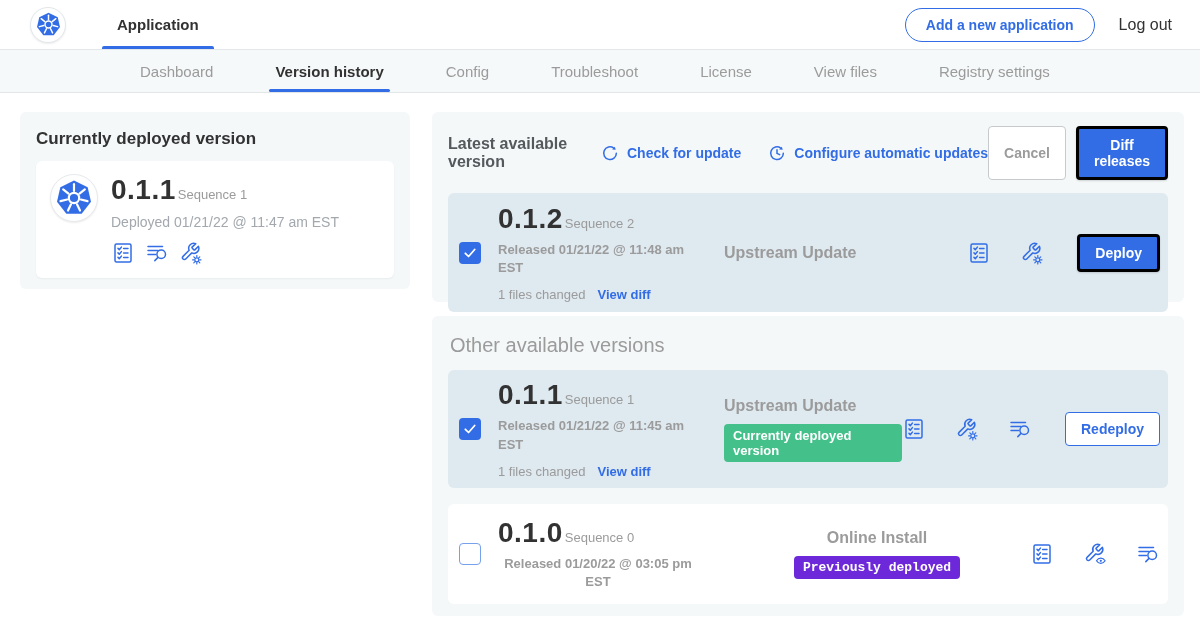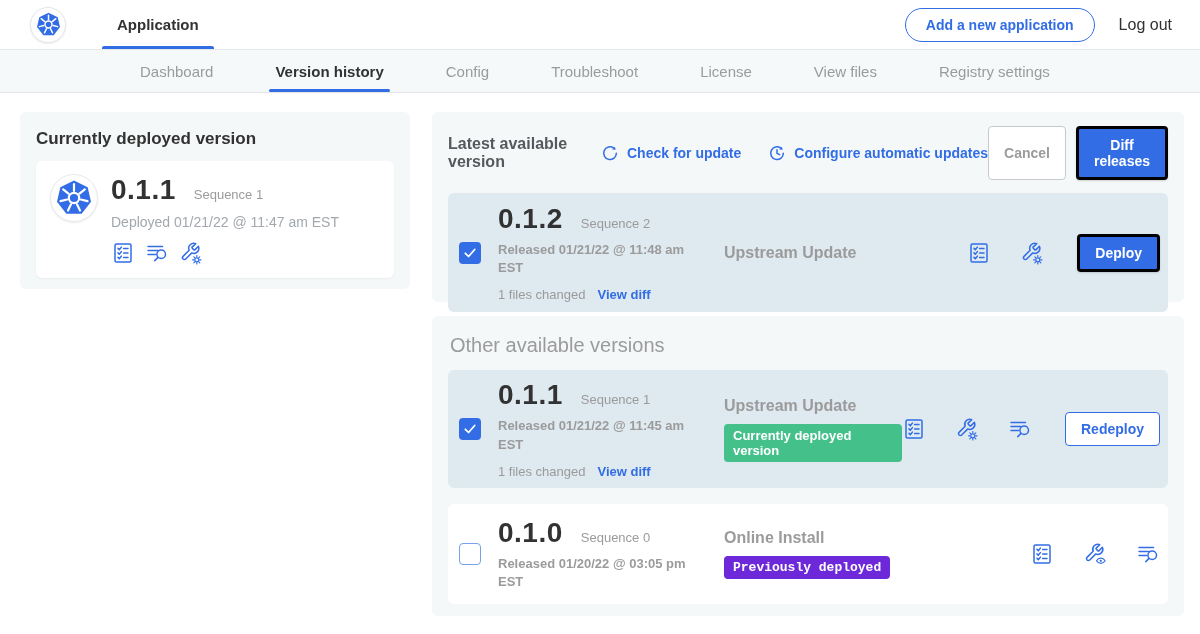--- a/index.html
+++ b/index.html
@@ -42,42 +42,42 @@
 
   .left-title { font-size:17px; font-weight:700; color:#323232; margin:2px 0 12px; }
   .deployed-card { background:#fff; border-radius:6px; box-shadow:0 1px 2px rgba(0,0,0,.05);
                    padding:13px 14px; display:flex; }
   .k8s-badge { width:48px; height:48px; border-radius:50%; background:#fff; border:1px solid #e7eaec;
                box-shadow:0 1px 2px rgba(0,0,0,.08); display:flex; align-items:center; justify-content:center; flex:0 0 48px; }
   .k8s-badge svg { width:40px; height:40px; }
   .dc-col { margin-left:13px; }
   .vrow { display:flex; align-items:baseline; }
   .vnum { font-size:28px; font-weight:700; color:#323232; letter-spacing:.5px; }
-  .vseq { font-size:13px; color:#9b9b9b; margin-left:18px; font-weight:500; }
+  .vseq { font-size:13px; color:#9b9b9b; margin-left:2px; font-weight:500; }
   .deployed-ts { font-size:14px; color:#a2a8ad; margin-top:8px; font-weight:500; }
   .icon-row { display:flex; align-items:center; gap:10px; margin-top:11px; }
   .icon { width:24px; height:24px; color:#326de6; cursor:pointer; flex:0 0 auto; }
   .icon-sm { width:20px; height:20px; color:#326de6; }
 
   
   .avail-header { display:flex; align-items:center; }
   .sec-title { font-size:16px; font-weight:700; color:#55585c; }
   .hdr-link { display:flex; align-items:center; gap:7px; margin-left:26px; color:#326de6;
               font-size:14px; font-weight:700; cursor:pointer; white-space:nowrap; }
   .hdr-buttons { margin-left:auto; display:flex; gap:10px; }
   .btn { font-family:inherit; font-size:14px; font-weight:700; border-radius:4px; padding:8px 15px; cursor:pointer; }
   .btn-cancel { background:#fff; border:1px solid #c6cacc; color:#9b9b9b; }
   .btn-primary { background:#326de6; border:3px solid #000000; color:#fff; box-shadow:0 1px 2px rgba(0,0,0,.15); }
   .btn-outline { background:#fff; border:1px solid #326de6; color:#326de6; }
 
   .other-title { font-size:20px; font-weight:500; color:#9b9b9b; margin:4px 0 0 2px; }
 
   .version-card { border-radius:6px; display:flex; align-items:center; padding:0 8px 0 11px; }
   .version-card.selected { background:#dfe9f0; }
-  .version-card.plain { background:#fff; }
+  .version-card.plain { background:#fff;text-align:center; }
   .vc-012 { margin-top:13px; height:119px; }
   .vc-011 { margin-top:13px; height:118px; }
   .vc-010 { margin-top:16px; height:100px; }
 
   .checkbox { width:22px; height:22px; border-radius:4px; flex:0 0 22px; margin-right:17px; cursor:pointer; }
   .checkbox.checked { background:#326de6; display:flex; align-items:center; justify-content:center; }
   .checkbox.unchecked { background:#fff; border:1.5px solid #76a1ec; }
   .checkbox svg { width:14px; height:14px; }
 
   .vinfo { width:200px; flex:0 0 200px; }

